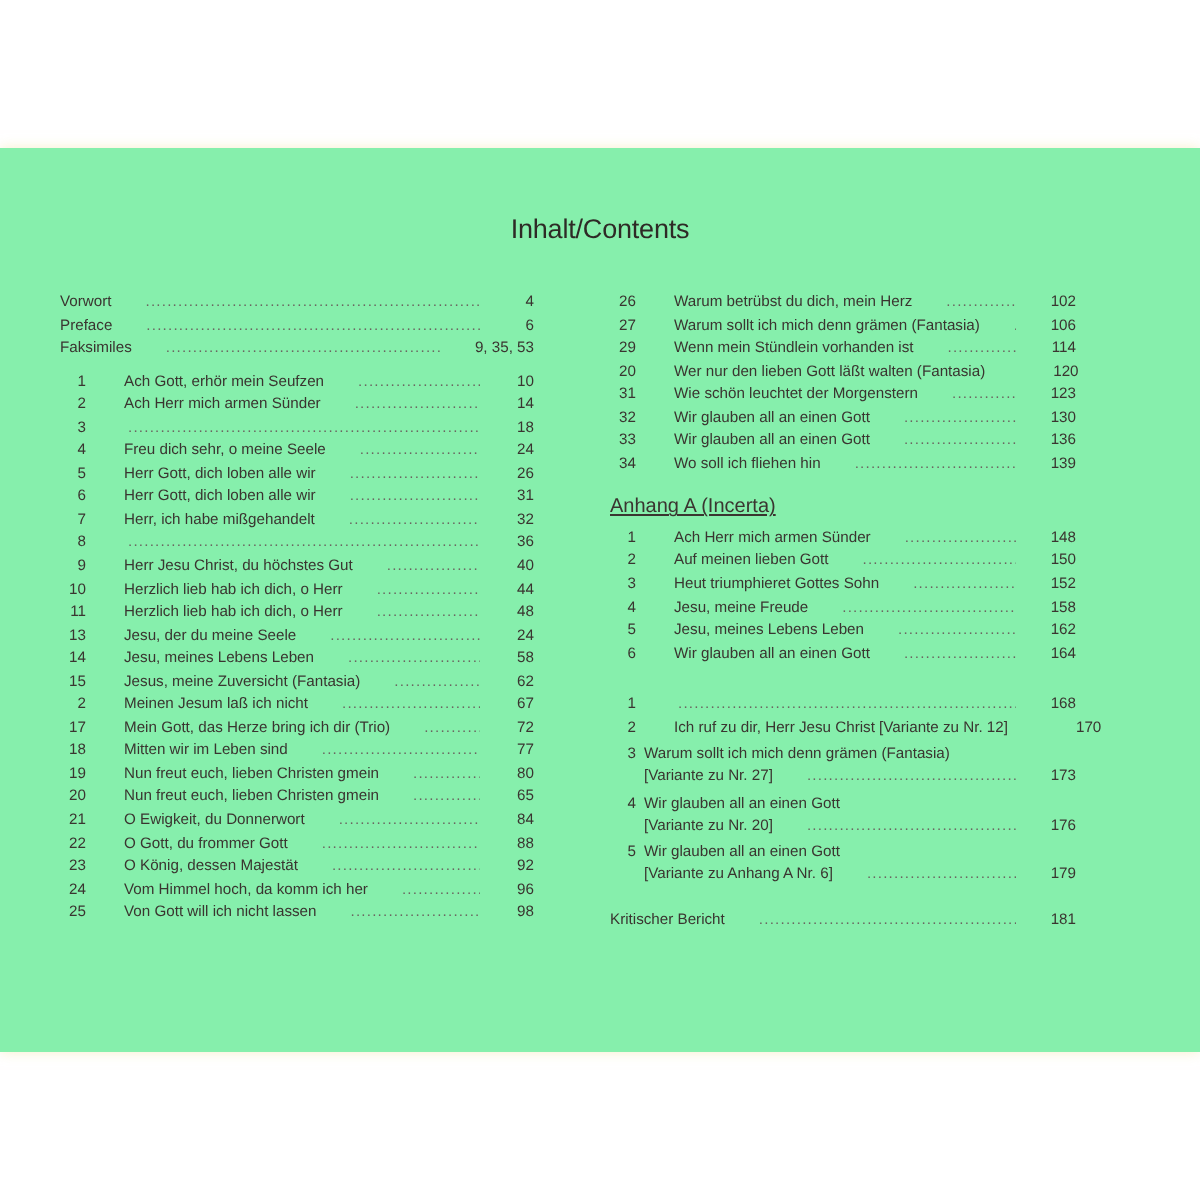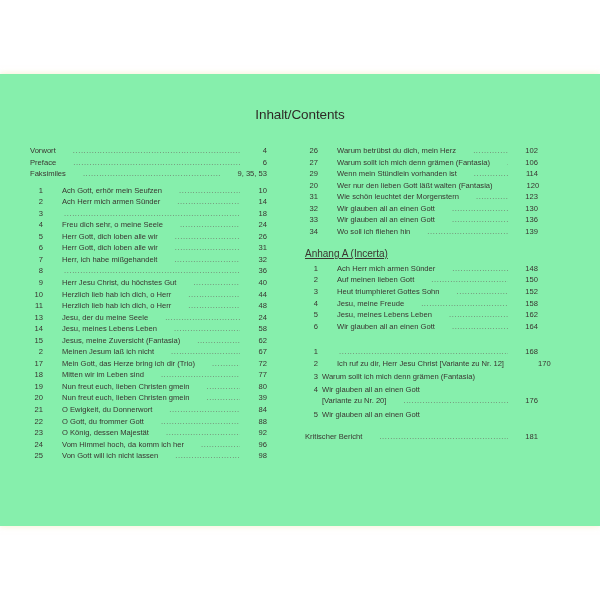--- a/index.html
+++ b/index.html
@@ -167,21 +167,21 @@
         <div class="row">
           <span class="num">19</span>
           <span class="label">Nun freut euch, lieben Christen gmein</span>
           <span class="dots"></span>
           <span class="page-no">80</span>
         </div>
         <div class="row">
           <span class="num">20</span>
           <span class="label">Nun freut euch, lieben Christen gmein</span>
           <span class="dots"></span>
-          <span class="page-no">39</span>
+          <span class="page-no">65</span>
         </div>
         <div class="row">
           <span class="num">21</span>
           <span class="label">O Ewigkeit, du Donnerwort</span>
           <span class="dots"></span>
           <span class="page-no">84</span>
         </div>
         <div class="row">
           <span class="num">22</span>
           <span class="label">O Gott, du frommer Gott</span>
@@ -315,36 +315,46 @@
           <span class="dots"></span>
           <span class="page-no">170</span>
         </div>
       </div>
     <div id="appendix-b-two-line">
         <div class="entry2" style="margin-top: 3px;">
           <div class="line1">
             <span class="num">3</span>
             <span class="label">Warum sollt ich mich denn grämen (Fantasia)</span>
           </div>
+          <div class="row">
+            <span class="label">[Variante zu Nr. 27]</span>
+            <span class="dots"></span>
+            <span class="page-no">173</span>
+          </div>
         </div>
         <div class="entry2" style="margin-top: 3px;">
           <div class="line1">
             <span class="num">4</span>
             <span class="label">Wir glauben all an einen Gott</span>
           </div>
           <div class="row">
             <span class="label">[Variante zu Nr. 20]</span>
             <span class="dots"></span>
             <span class="page-no">176</span>
           </div>
         </div>
         <div class="entry2" style="margin-top: 3px;">
           <div class="line1">
             <span class="num">5</span>
             <span class="label">Wir glauben all an einen Gott</span>
+          </div>
+          <div class="row">
+            <span class="label">[Variante zu Anhang A Nr. 6]</span>
+            <span class="dots"></span>
+            <span class="page-no">179</span>
           </div>
         </div>
       </div>
     <div class="gap-lg"></div>
     <div class="row front">
       <span class="label">Kritischer Bericht</span>
       <span class="dots"></span>
       <span class="page-no">181</span>
     </div>
   </div>

